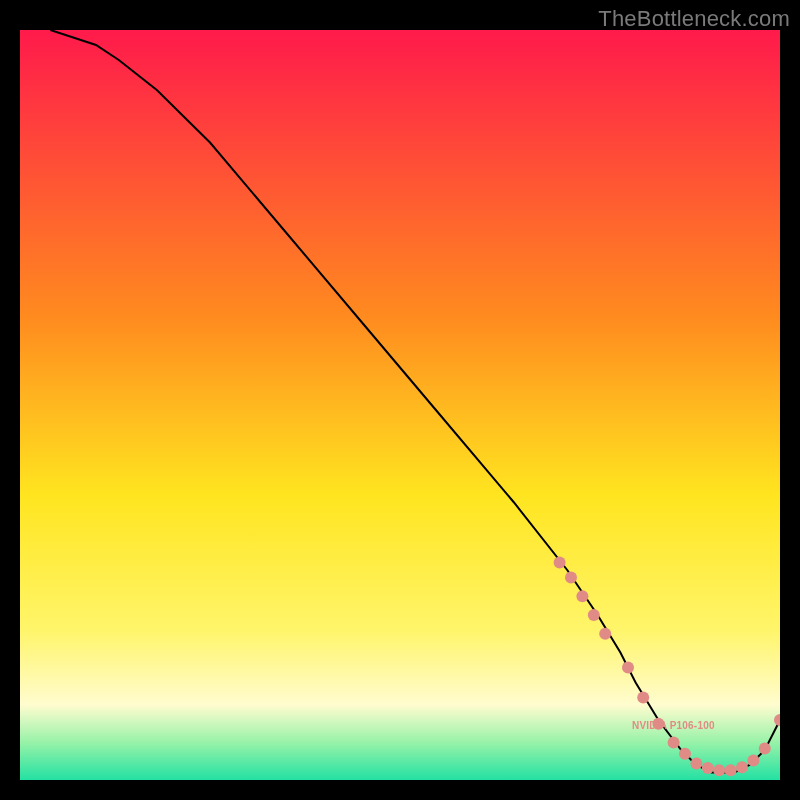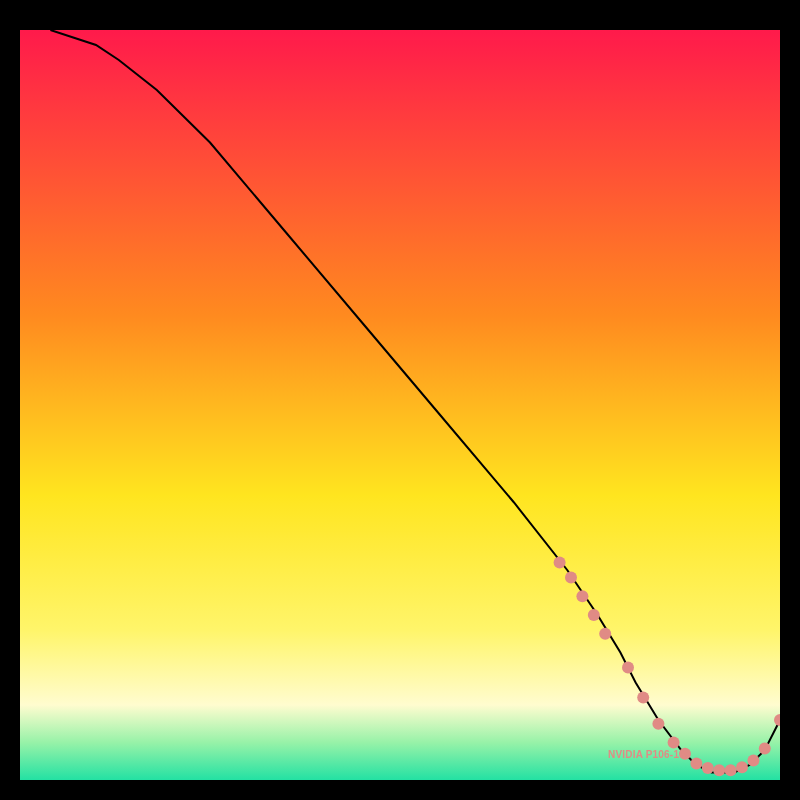--- a/index.html
+++ b/index.html
@@ -40,20 +40,21 @@
     font-weight: 700;
     color: #d77a73;
     letter-spacing: 0.2px;
     white-space: nowrap;
   }
 </style>
 </head>
 <body>
 
 <div class="wrap">
+  <div class="watermark">TheBottleneck.com</div>
 
   <div class="plot">
     <svg id="chart-svg" width="760" height="750" viewBox="0 0 760 750">
       <defs>
         <linearGradient id="bgGrad" x1="0" y1="0" x2="0" y2="1">
           <stop id="g0" offset="0%" stop-color="#ff1a4b"></stop>
           <stop id="g1" offset="38%" stop-color="#ff8a1f"></stop>
           <stop id="g2" offset="62%" stop-color="#ffe51f"></stop>
           <stop id="g3" offset="80%" stop-color="#fff56a"></stop>
           <stop id="g4" offset="90%" stop-color="#fffccf"></stop>
@@ -79,14 +80,14 @@
           <circle cx="699.2" cy="740.3" r="6" fill="#e08b85"></circle>
           <circle cx="710.6" cy="740.3" r="6" fill="#e08b85"></circle>
           <circle cx="722.0" cy="737.3" r="6" fill="#e08b85"></circle>
           <circle cx="733.4" cy="730.5" r="6" fill="#e08b85"></circle>
           <circle cx="744.8" cy="718.5" r="6" fill="#e08b85"></circle>
           <circle cx="760.0" cy="690.0" r="6" fill="#e08b85"></circle>
         </g>
     </svg>
   </div>
 
-  <div class="series-label" id="series-label" style="left: 608px; top: 720px; color: rgb(224, 139, 133); margin-top: 29px;">NVIDIA P106-100</div>
+  <div class="series-label" id="series-label" style="left: 632px; top: 720px; color: rgb(224, 139, 133);">NVIDIA P106-100</div>
 </div>
 
 </body></html>

